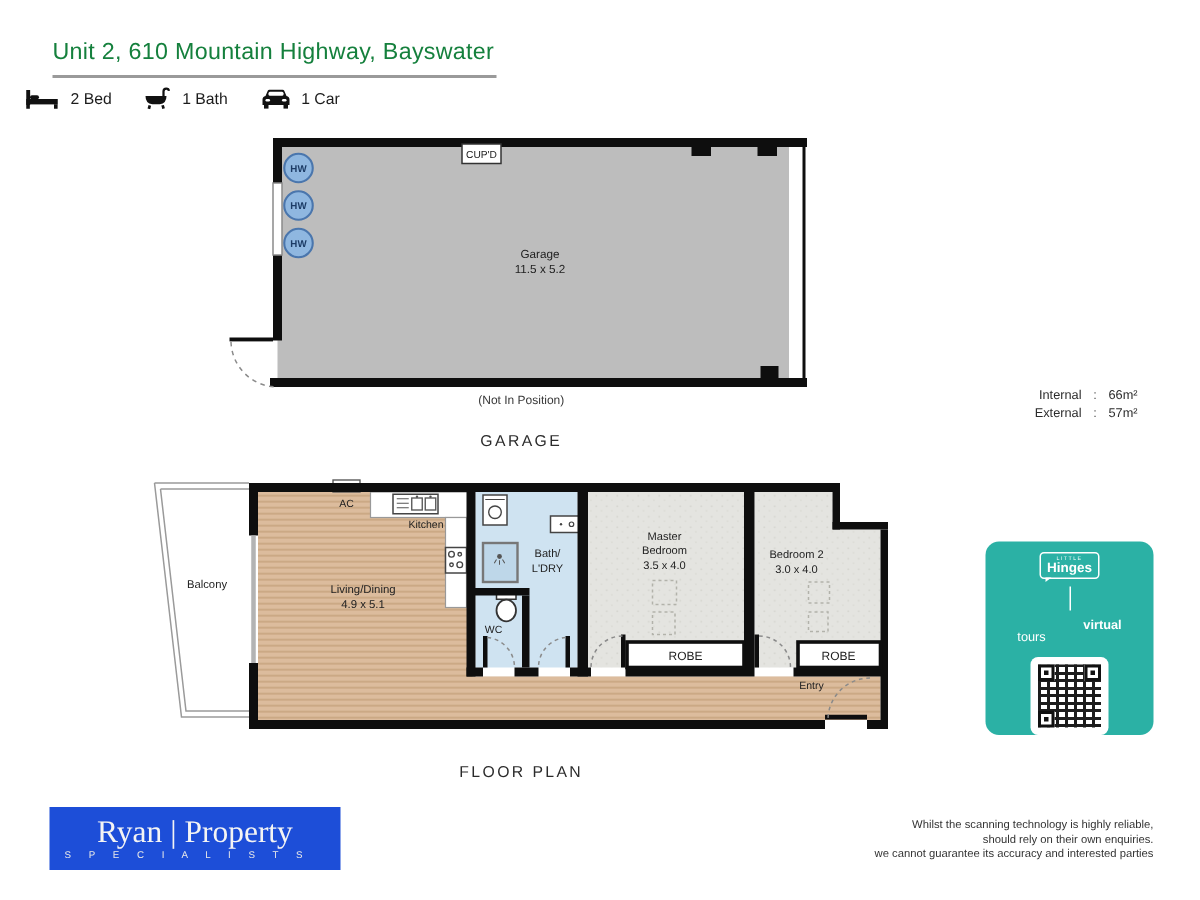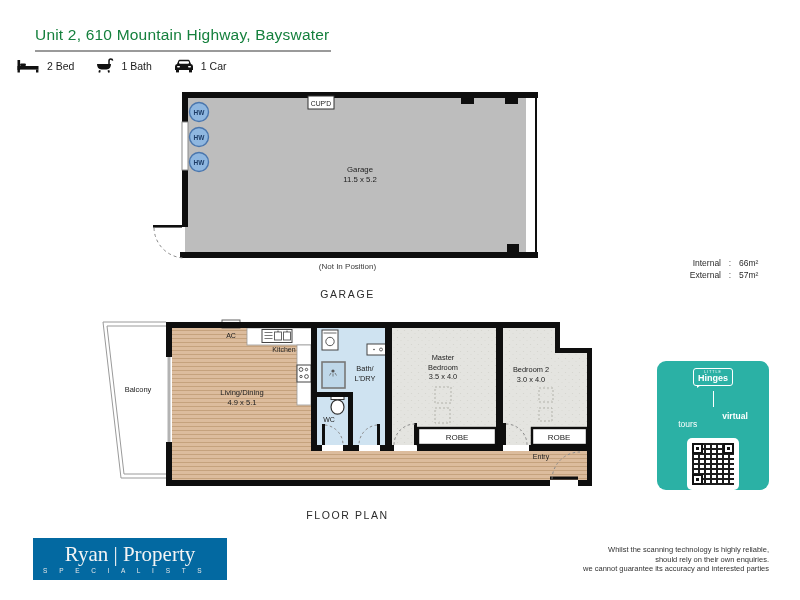--- a/index.html
+++ b/index.html
@@ -50,21 +50,21 @@
        repeating-linear-gradient(0deg, #1c1c1c 0 2px, transparent 2px 5px),
        repeating-linear-gradient(90deg, #1c1c1c 0 2px, transparent 2px 6px);
      background-color:#fff; }
   .qr-finder { position:absolute; width: 11px; height: 11px; border: 2px solid #111; background:#fff; }
   .qr-finder > div { width: 3px; height: 3px; background: #111; margin: 2px; }
   .qr-f1 { left:0; top:0; } .qr-f2 { right:0; top:0; } .qr-f3 { left:0; bottom:0; }
   .hinges-msg { margin-top: 8px; font-size: 7.5px; font-weight: bold; line-height: 9.5px; }
   .hinges-url { margin-top: 6px; font-size: 7px; color: rgba(255,255,255,.62); }
 
   
-  .agency-box { left: 33px; top: 538px; width: 194px; height: 42px; background: #0369a1; color:#f4f4f4; text-align:center; padding-top: 4px; }
+  .agency-box { left: 33px; top: 538px; width: 194px; height: 42px; background: #1d4ed8; color:#f4f4f4; text-align:center; padding-top: 4px; }
   .agency-name { font-family: "Liberation Serif", serif; font-size: 21px; line-height: 24px; }
   .agency-sub { font-size: 6.5px; letter-spacing: 5px; color:#e8e8e8; margin-top: 1px; text-align:left; padding-left: 10px; }
   .disclaimer { right: 31px; top: 545px; width: 320px; text-align: right; font-size: 7.5px; line-height: 9.6px; color:#333; }
 </style>
 </head>
 <body>
 
 <div class="abs header">
   <div class="title">Unit 2, 610 Mountain Highway, Bayswater</div>
   <div class="title-rule"></div>

